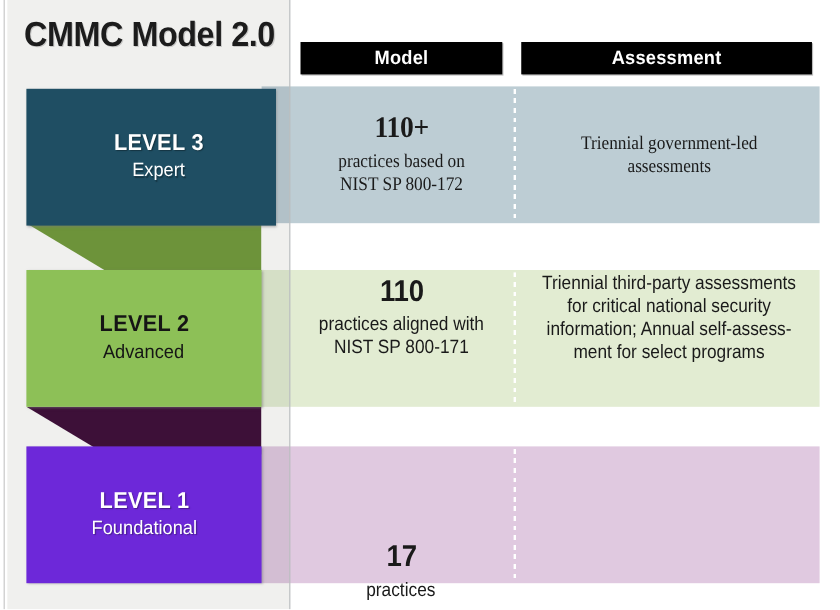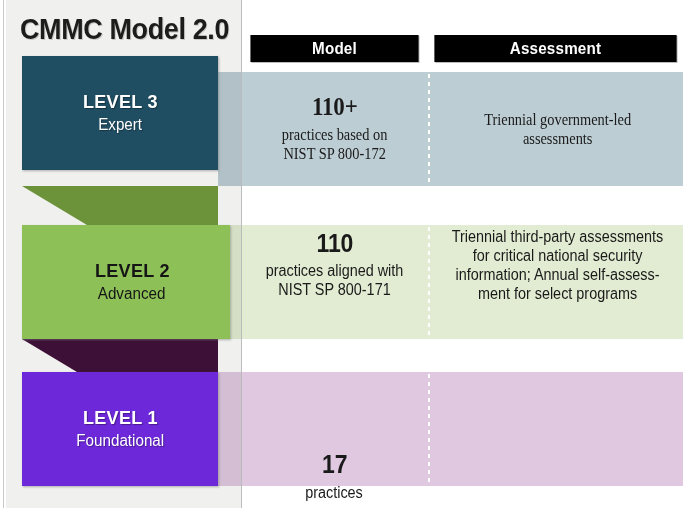--- a/index.html
+++ b/index.html
@@ -132,22 +132,22 @@
     left: 22px;
     width: 196px;
     height: 114px;
     z-index: 5;
     display: flex;
     flex-direction: column;
     align-items: center;
     justify-content: center;
     box-shadow: 1px 1px 2px rgba(120,120,120,0.55);
   }
-  .lv3 { top: 56px;  background: #1f4e63; }
-  .lv2 { top: 225px; background: #8dc057; padding-left: 12px; }
+  .lv3 { top: 74px;  background: #1f4e63; padding-left: 12px; }
+  .lv2 { top: 225px; background: #8dc057; }
   .lv1 { top: 372px; background: #6d28d9; }
 
   .level-name {
     font-weight: bold;
     font-size: 19px;
     letter-spacing: 0.3px;
     transform: scaleX(0.95);
     line-height: 1.1;
   }
   .level-sub {

